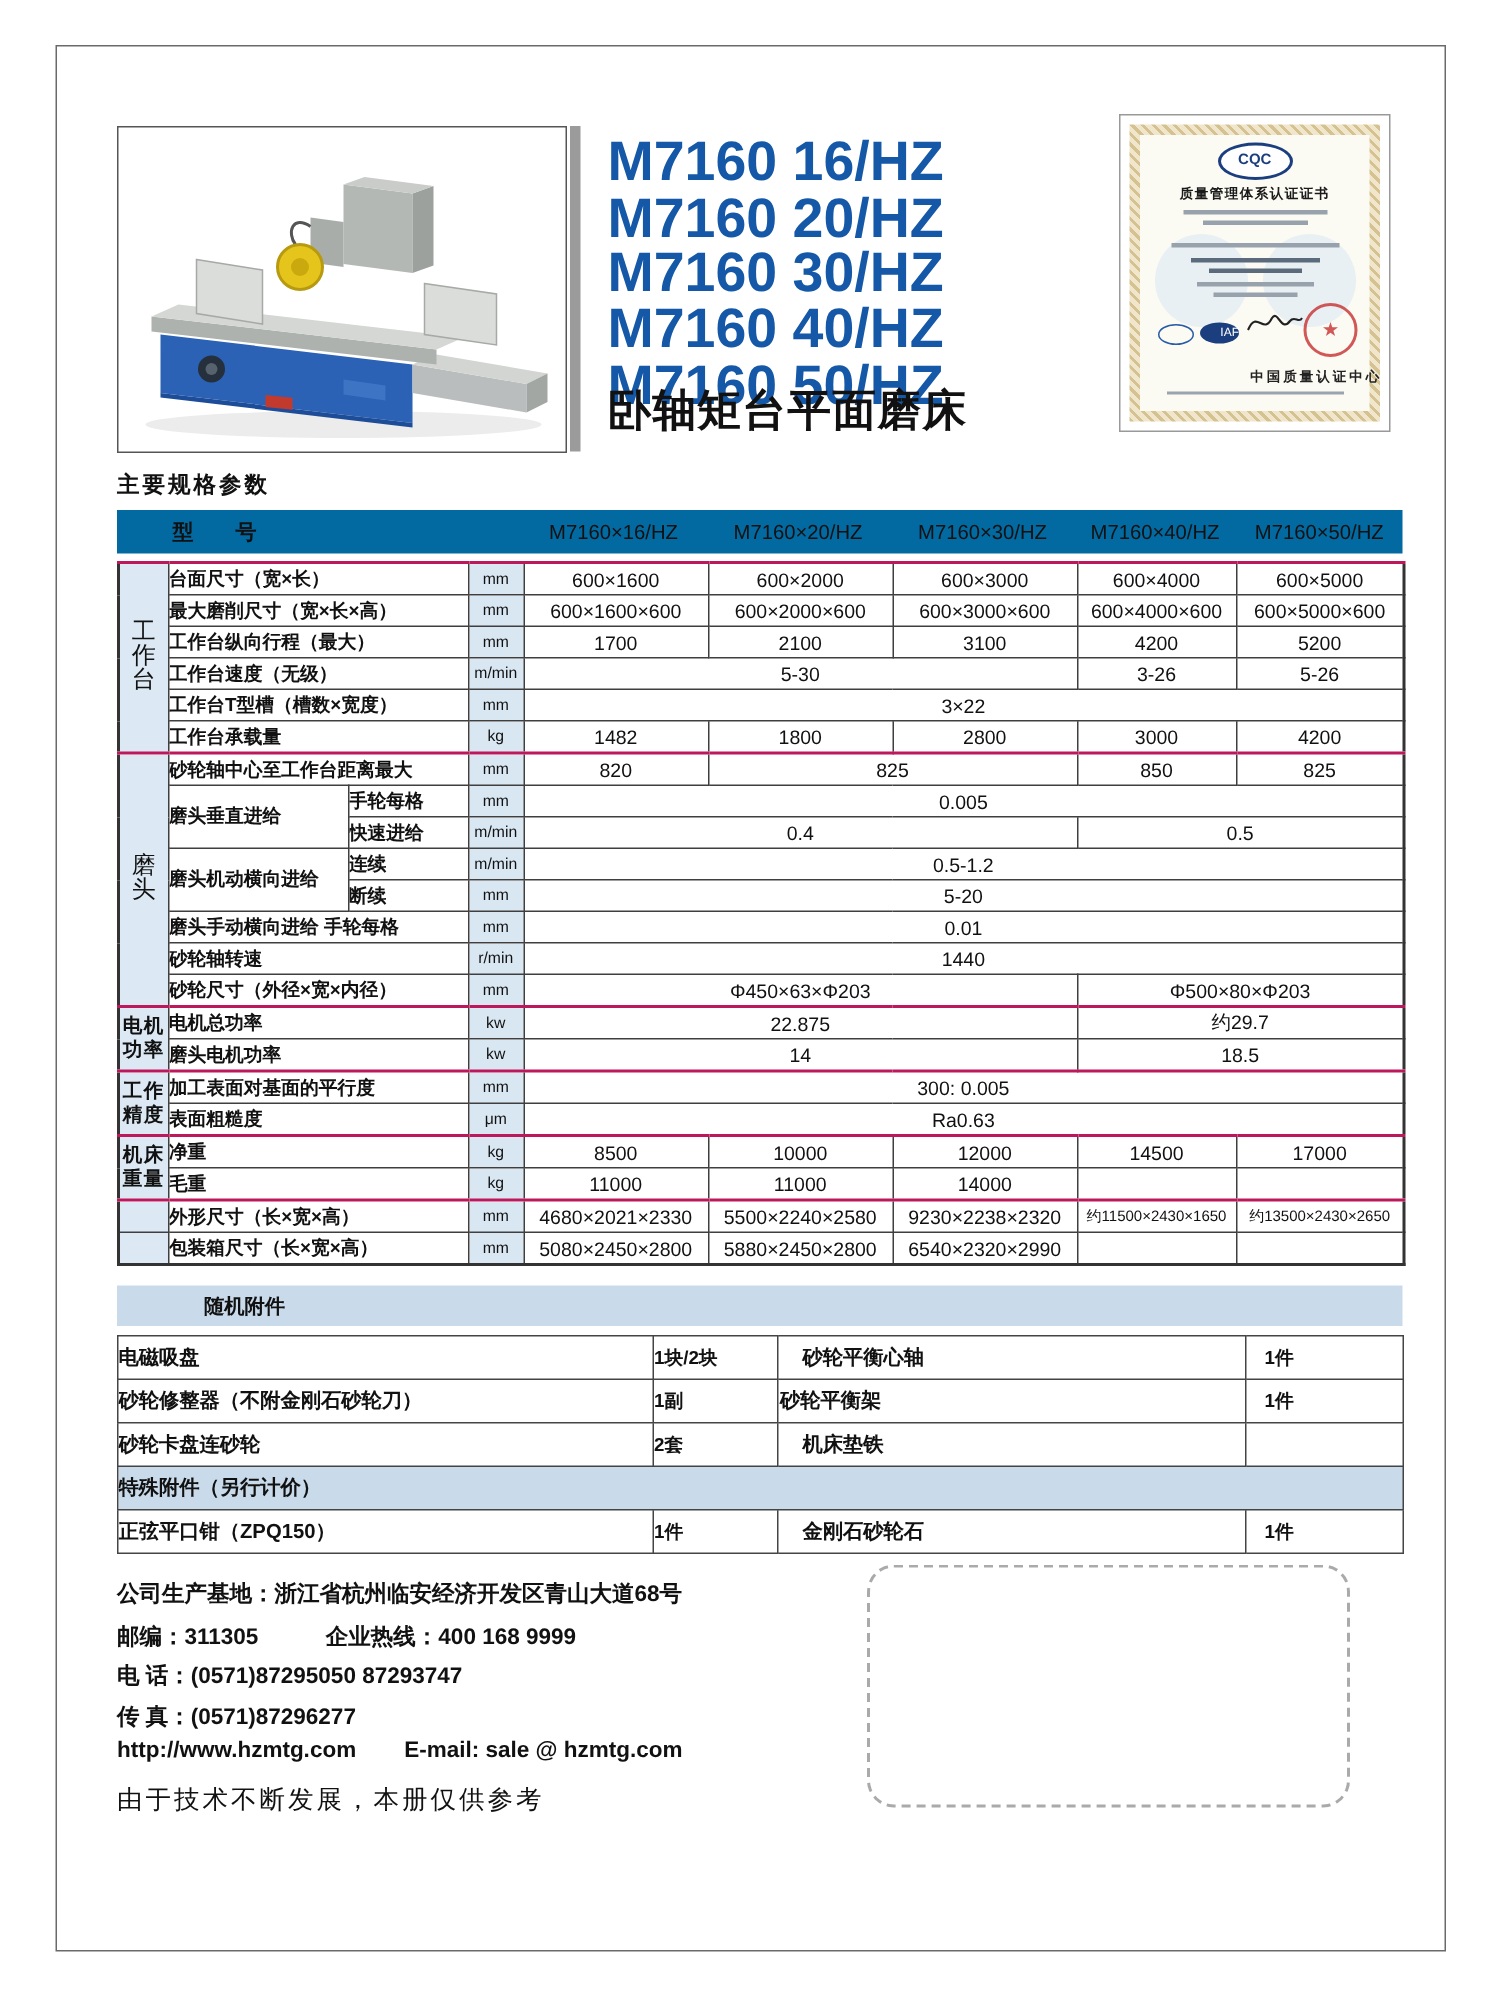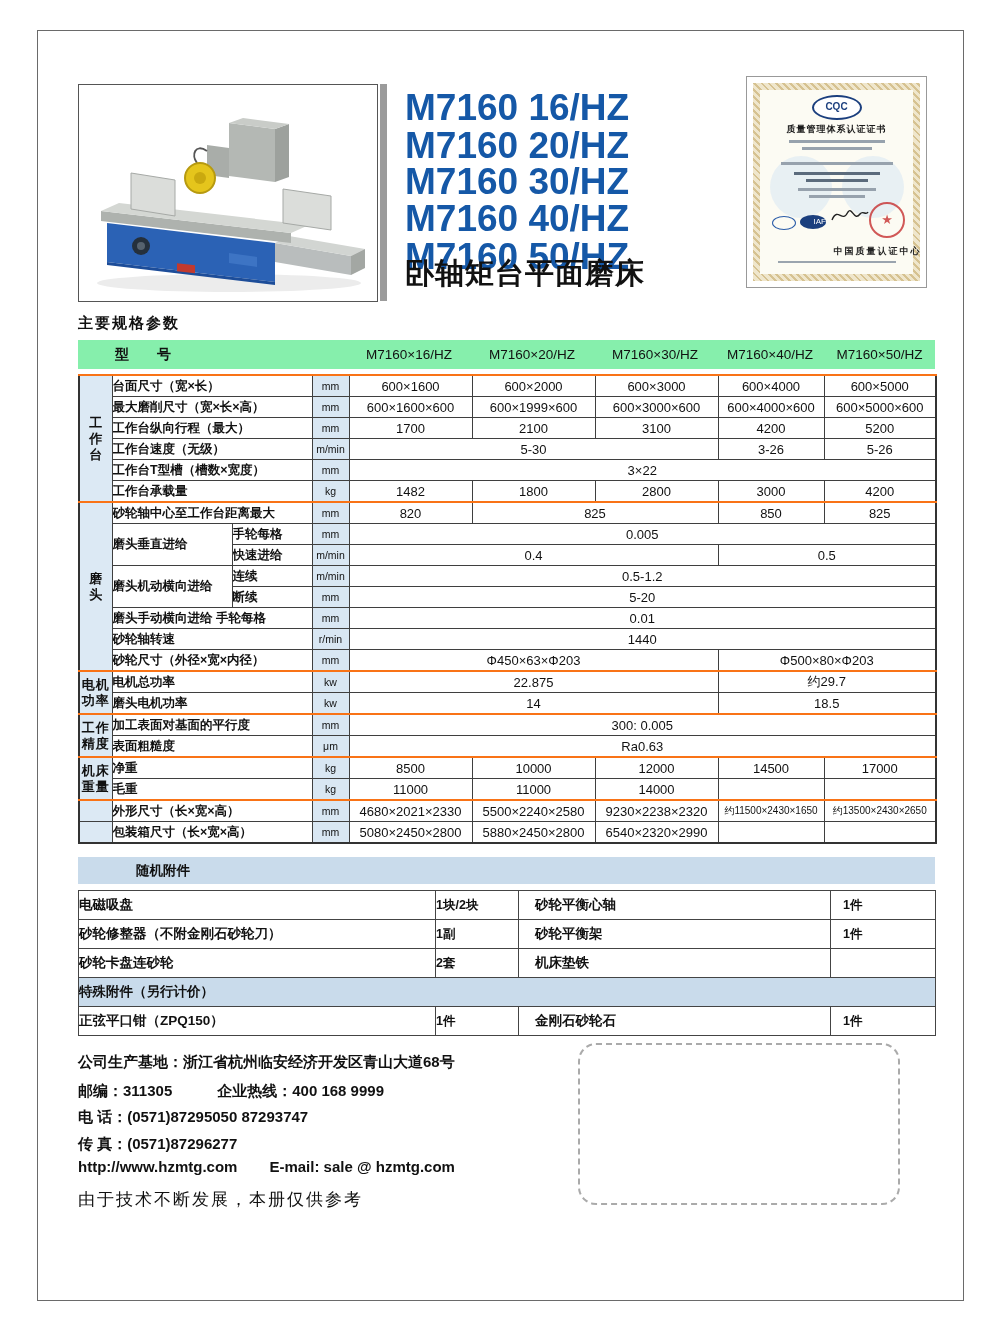--- a/index.html
+++ b/index.html
@@ -41,31 +41,31 @@
   #seal{position:absolute;right:8px;top:112px;width:32px;height:32px;border:2px solid rgba(197,48,48,.8);
     border-radius:50%;color:rgba(197,48,48,.8);text-align:center;line-height:32px;font-size:13px;}
   #cert-footer{position:absolute;left:0;top:155px;width:100%;text-align:center;font-size:9px;
     font-weight:bold;letter-spacing:2px;color:#222;white-space:nowrap;padding-left:41px;}
   #cert-smallline{position:absolute;left:50%;transform:translateX(-50%);top:171px;width:118px;height:2px;background:#9aa4ae;}
 
   
   #spec-title{left:78px;top:314px;font-size:15px;font-weight:bold;letter-spacing:2px;}
 
   
-  #model-band{left:78px;top:340px;width:857px;height:29px;background:#86efac;}
+  #model-band{left:78px;top:340px;width:857px;height:29px;background:#0369a1;}
   #model-band .band-label{position:absolute;left:37px;top:6px;font-size:14px;font-weight:bold;}
   #model-band .mcol{position:absolute;top:7px;text-align:center;font-size:13.5px;white-space:nowrap;}
 
   
   #spec-table{position:absolute;left:78px;top:374px;width:857px;border-collapse:collapse;
     table-layout:fixed;border:2px solid #333;}
   #spec-table td{border:1px solid #3f3f3f;height:20px;padding:0;overflow:hidden;white-space:nowrap;}
-  #spec-table tr.tt td{border-top:2px solid #f97316;}
+  #spec-table tr.tt td{border-top:2px solid #be185d;}
   .gcell{background:#dce9f4;text-align:center;vertical-align:middle;}
-  .vlabel{display:inline-block;width:16px;line-height:16px;font-size:13px;font-weight:bold;
+  .vlabel{display:inline-block;width:16px;line-height:16px;font-size:16px;font-weight:normal;
     word-break:break-all;white-space:normal;}
   .vlabel2{display:inline-block;width:30px;line-height:16px;font-size:13px;font-weight:bold;
     word-break:break-all;white-space:normal;letter-spacing:1px;}
   .name{padding-left:8px;font-weight:bold;font-size:12.5px;text-align:left;}
   .subn{padding-left:6px;font-weight:bold;font-size:12.5px;text-align:left;}
   .unit{background:#d9e7f3;text-align:center;font-size:10.5px;}
   .val{text-align:center;font-size:13px;}
   .val.small{font-size:10px;}
 
   
@@ -190,21 +190,21 @@
     <td class="val">600×1600</td>
     <td class="val">600×2000</td>
     <td class="val">600×3000</td>
     <td class="val">600×4000</td>
     <td class="val">600×5000</td>
   </tr>
   <tr>
     <td class="name" colspan="2">最大磨削尺寸（宽×长×高）</td>
     <td class="unit">mm</td>
     <td class="val">600×1600×600</td>
-    <td class="val">600×1999×600</td>
+    <td class="val">600×2000×600</td>
     <td class="val">600×3000×600</td>
     <td class="val">600×4000×600</td>
     <td class="val">600×5000×600</td>
   </tr>
   <tr>
     <td class="name" colspan="2">工作台纵向行程（最大）</td>
     <td class="unit">mm</td>
     <td class="val">1700</td>
     <td class="val">2100</td>
     <td class="val">3100</td>
@@ -359,21 +359,21 @@
   <tbody>
       <tr>
     <td class="acc-item">电磁吸盘</td>
     <td class="acc-qty">1块/2块</td>
     <td class="acc-item" style="padding-left:16px">砂轮平衡心轴</td>
     <td class="acc-qty" style="padding-left:12px">1件</td>
   </tr>
   <tr>
     <td class="acc-item">砂轮修整器（不附金刚石砂轮刀）</td>
     <td class="acc-qty">1副</td>
-    <td class="acc-item" style="padding-left:16px">砂轮平衡架</td>
+    <td class="acc-item" style="padding-left:1px">砂轮平衡架</td>
     <td class="acc-qty" style="padding-left:12px">1件</td>
   </tr>
   <tr>
     <td class="acc-item">砂轮卡盘连砂轮</td>
     <td class="acc-qty">2套</td>
     <td class="acc-item" style="padding-left:16px">机床垫铁</td>
     <td class="acc-qty" style="padding-left:12px"></td>
   </tr>
   <tr class="acc-band-row">
     <td colspan="4">特殊附件（另行计价）</td>

